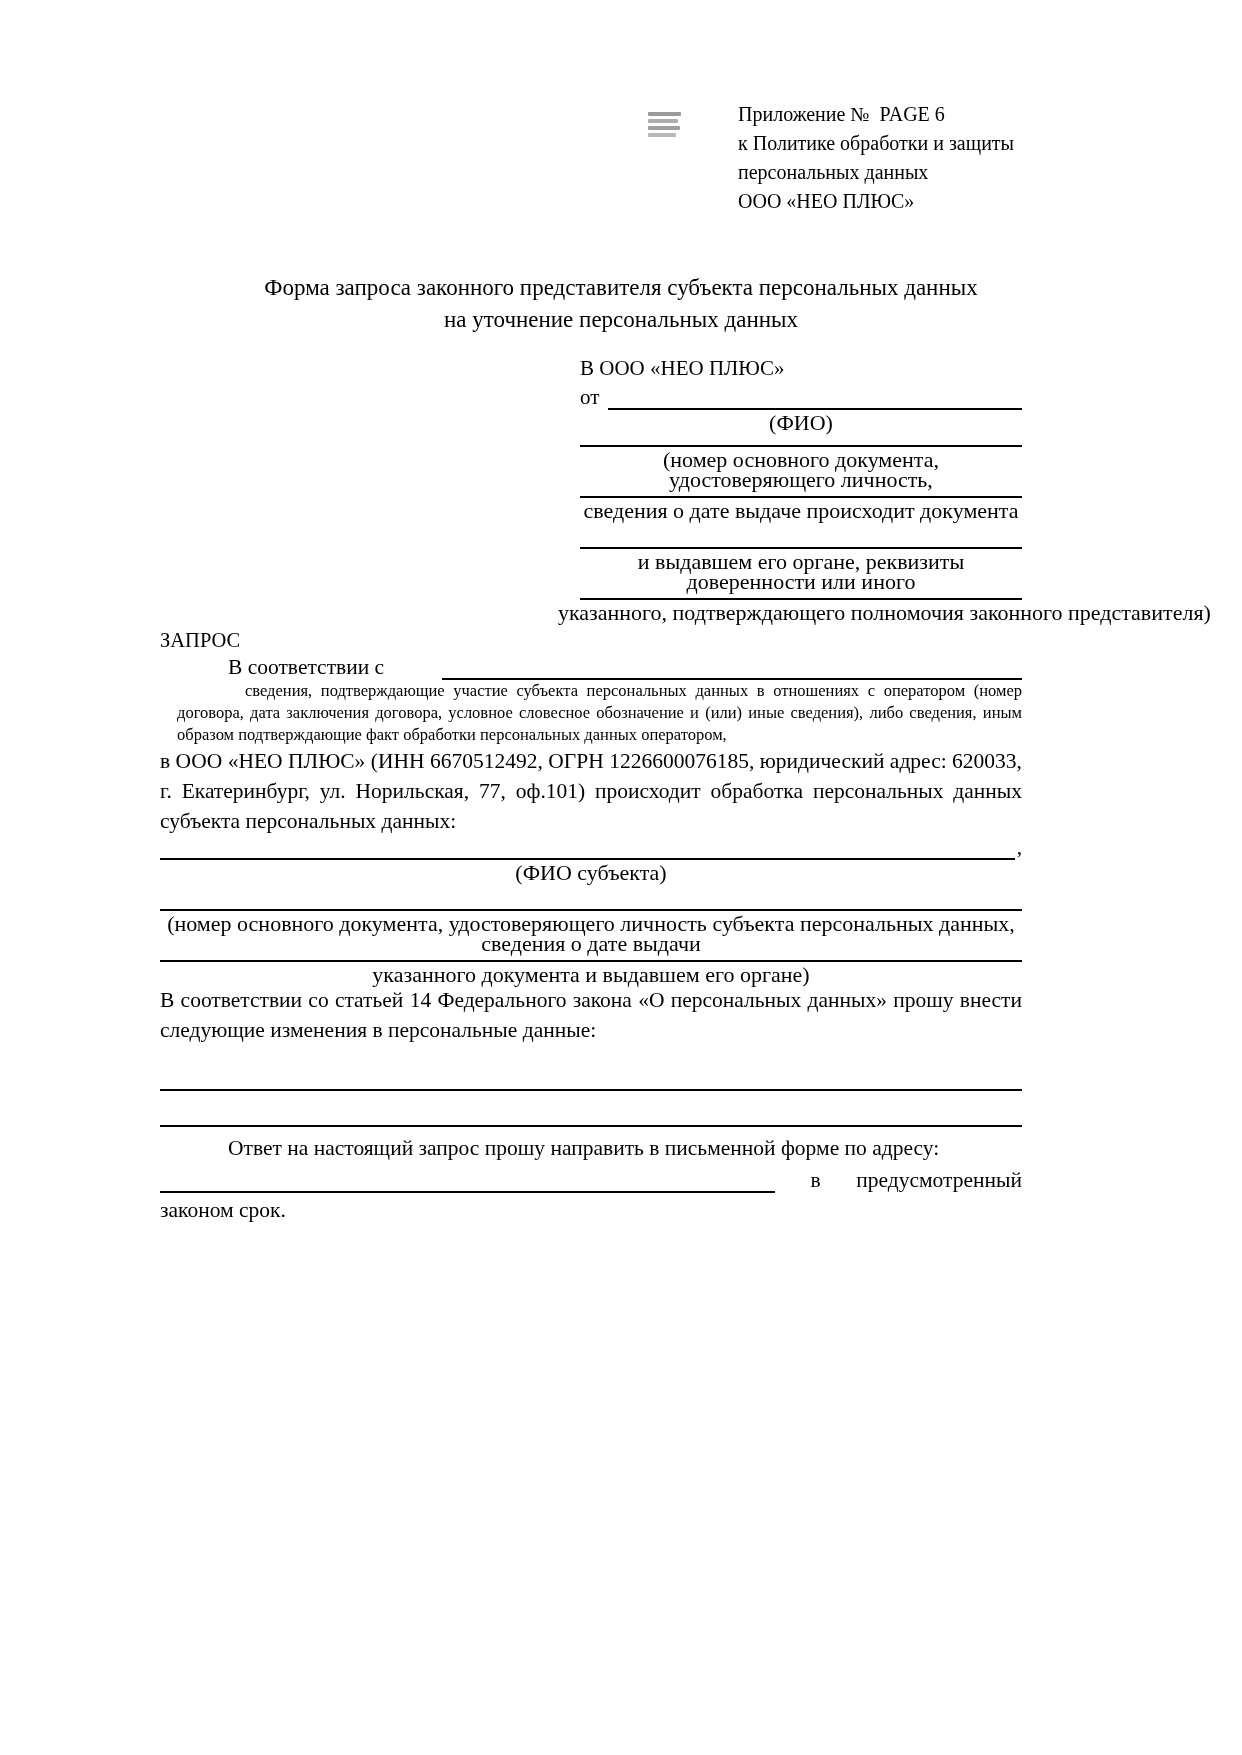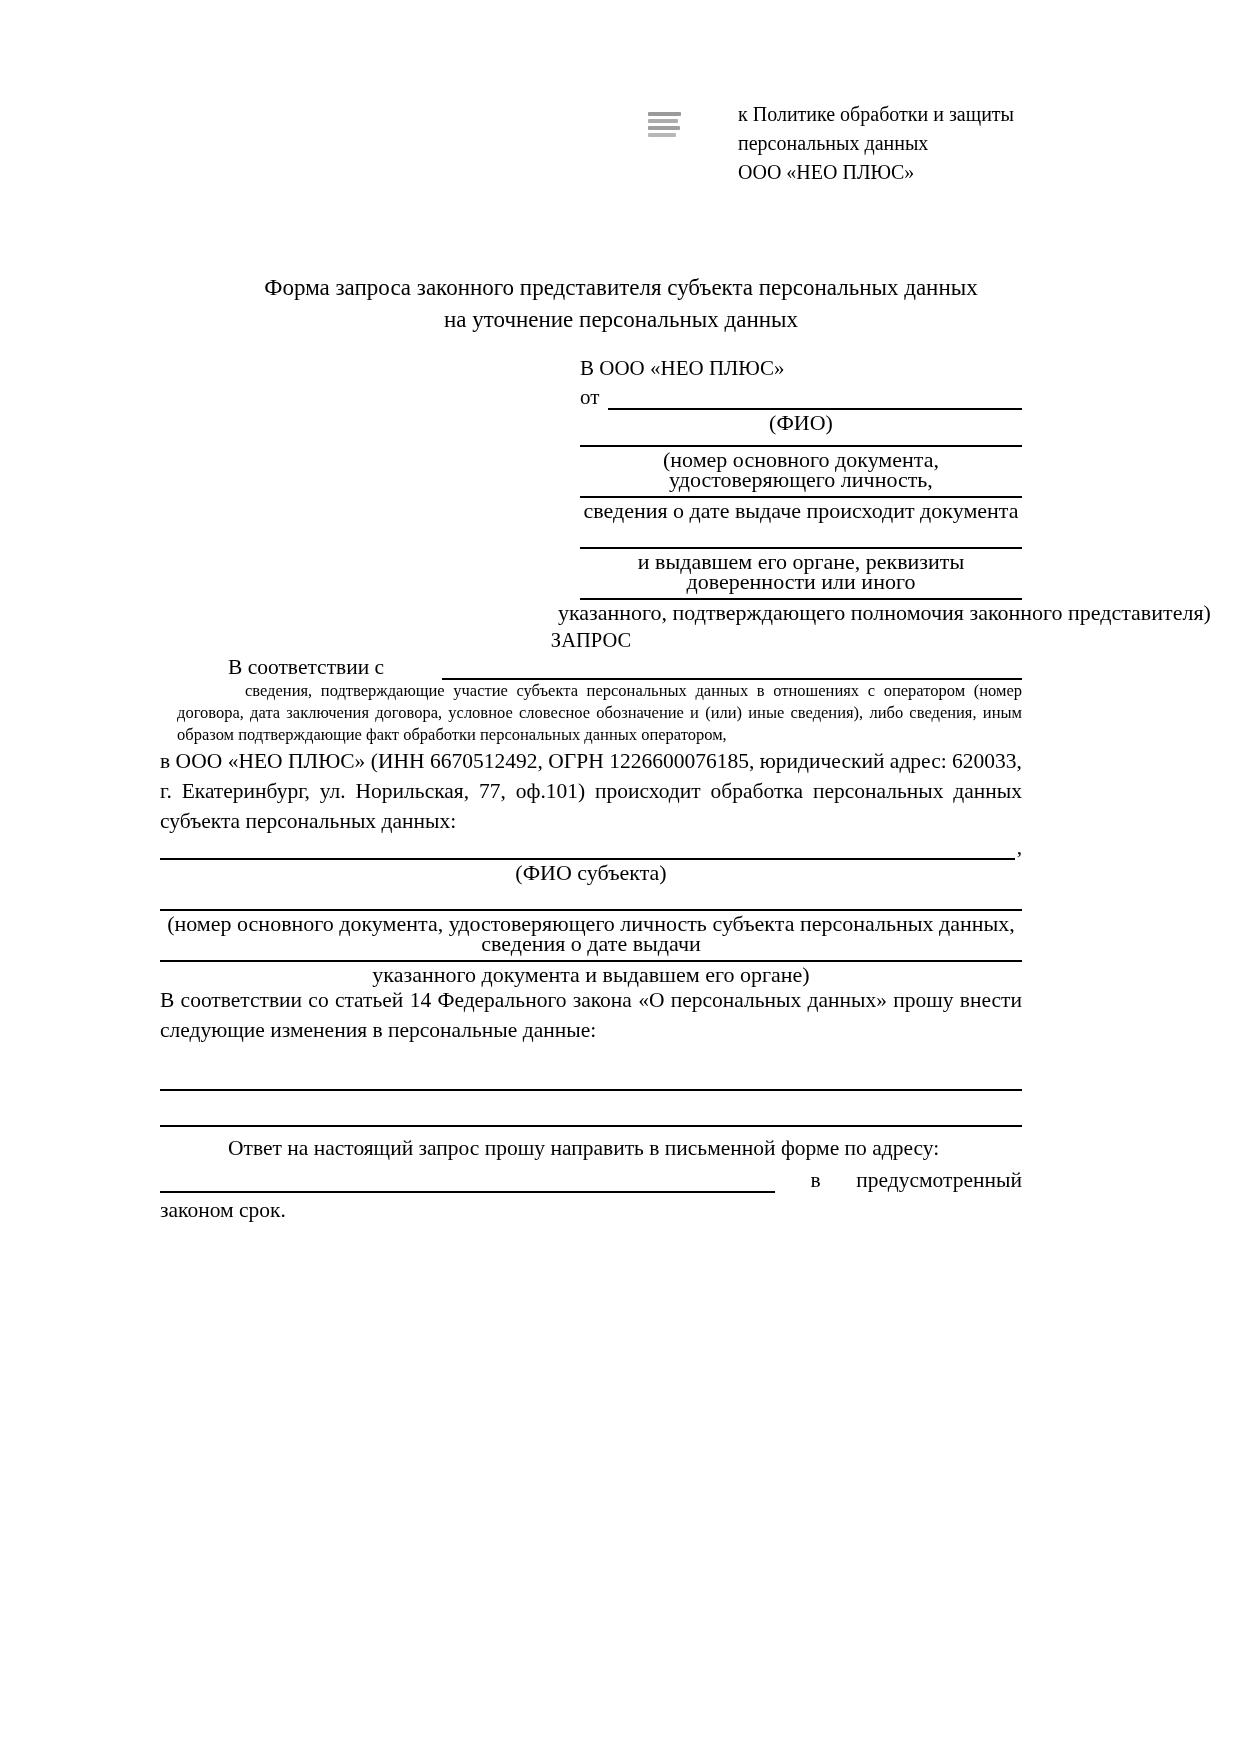--- a/index.html
+++ b/index.html
@@ -27,21 +27,21 @@
   .addr .to-org{height:28px;}
   .from-row{display:flex;align-items:flex-end;height:26px;}
   .from-row .uline{flex:1;border-bottom:2px solid #000;margin-left:9px;height:100%;}
   .cap{font-size:22px;text-align:center;padding-top:3px;height:20px;line-height:20px;}
   .cap.wide{margin-left:-22px;margin-right:-4px;white-space:nowrap;}
   .field{border-bottom:2px solid #000;}
   .f1{height:12px;}
   .f2{height:26px;}
   
   .main{position:absolute;top:628px;left:160px;width:862px;font-size:21.5px;}
-  .req-head{text-align:center;font-size:20.5px;height:24px;line-height:24px;}
+  .req-head{text-align:left;font-size:20.5px;height:24px;line-height:24px;}
   .intro-row{display:flex;align-items:flex-end;height:26px;margin-top:2px;gap:48px;}
   .intro-row .lbl{padding-left:68px;white-space:nowrap;}
   .intro-row .uline{flex:1;border-bottom:2px solid #000;margin-left:10px;height:100%;}
   .small-note{font-size:16.5px;line-height:22px;text-align:justify;text-indent:68px;margin-left:17px;}
   .para{line-height:30px;text-align:justify;}
   .subject-row{display:flex;align-items:flex-end;height:16px;margin-top:8px;}
   .subject-row .uline{flex:1;border-bottom:2px solid #000;height:100%;}
   .subject-row .comma{padding-left:2px;}
   .blankline{border-bottom:2px solid #000;}
   .b1{height:24px;margin-top:20px;}
@@ -65,20 +65,21 @@
 <div class="page">
 
   <div class="mark">
       <i></i>
       <i></i>
       <i></i>
       <i></i>
     </div>
 
   <div class="header">
+    <div>Приложение №&nbsp; PAGE 6</div>
     <div>к Политике обработки и защиты</div>
     <div>персональных данных</div>
     <div>ООО «НЕО ПЛЮС»</div>
   </div>
 
   <div class="title">
     <div>Форма запроса законного представителя субъекта персональных данных</div>
     <div>на уточнение персональных данных</div>
   </div>
 

